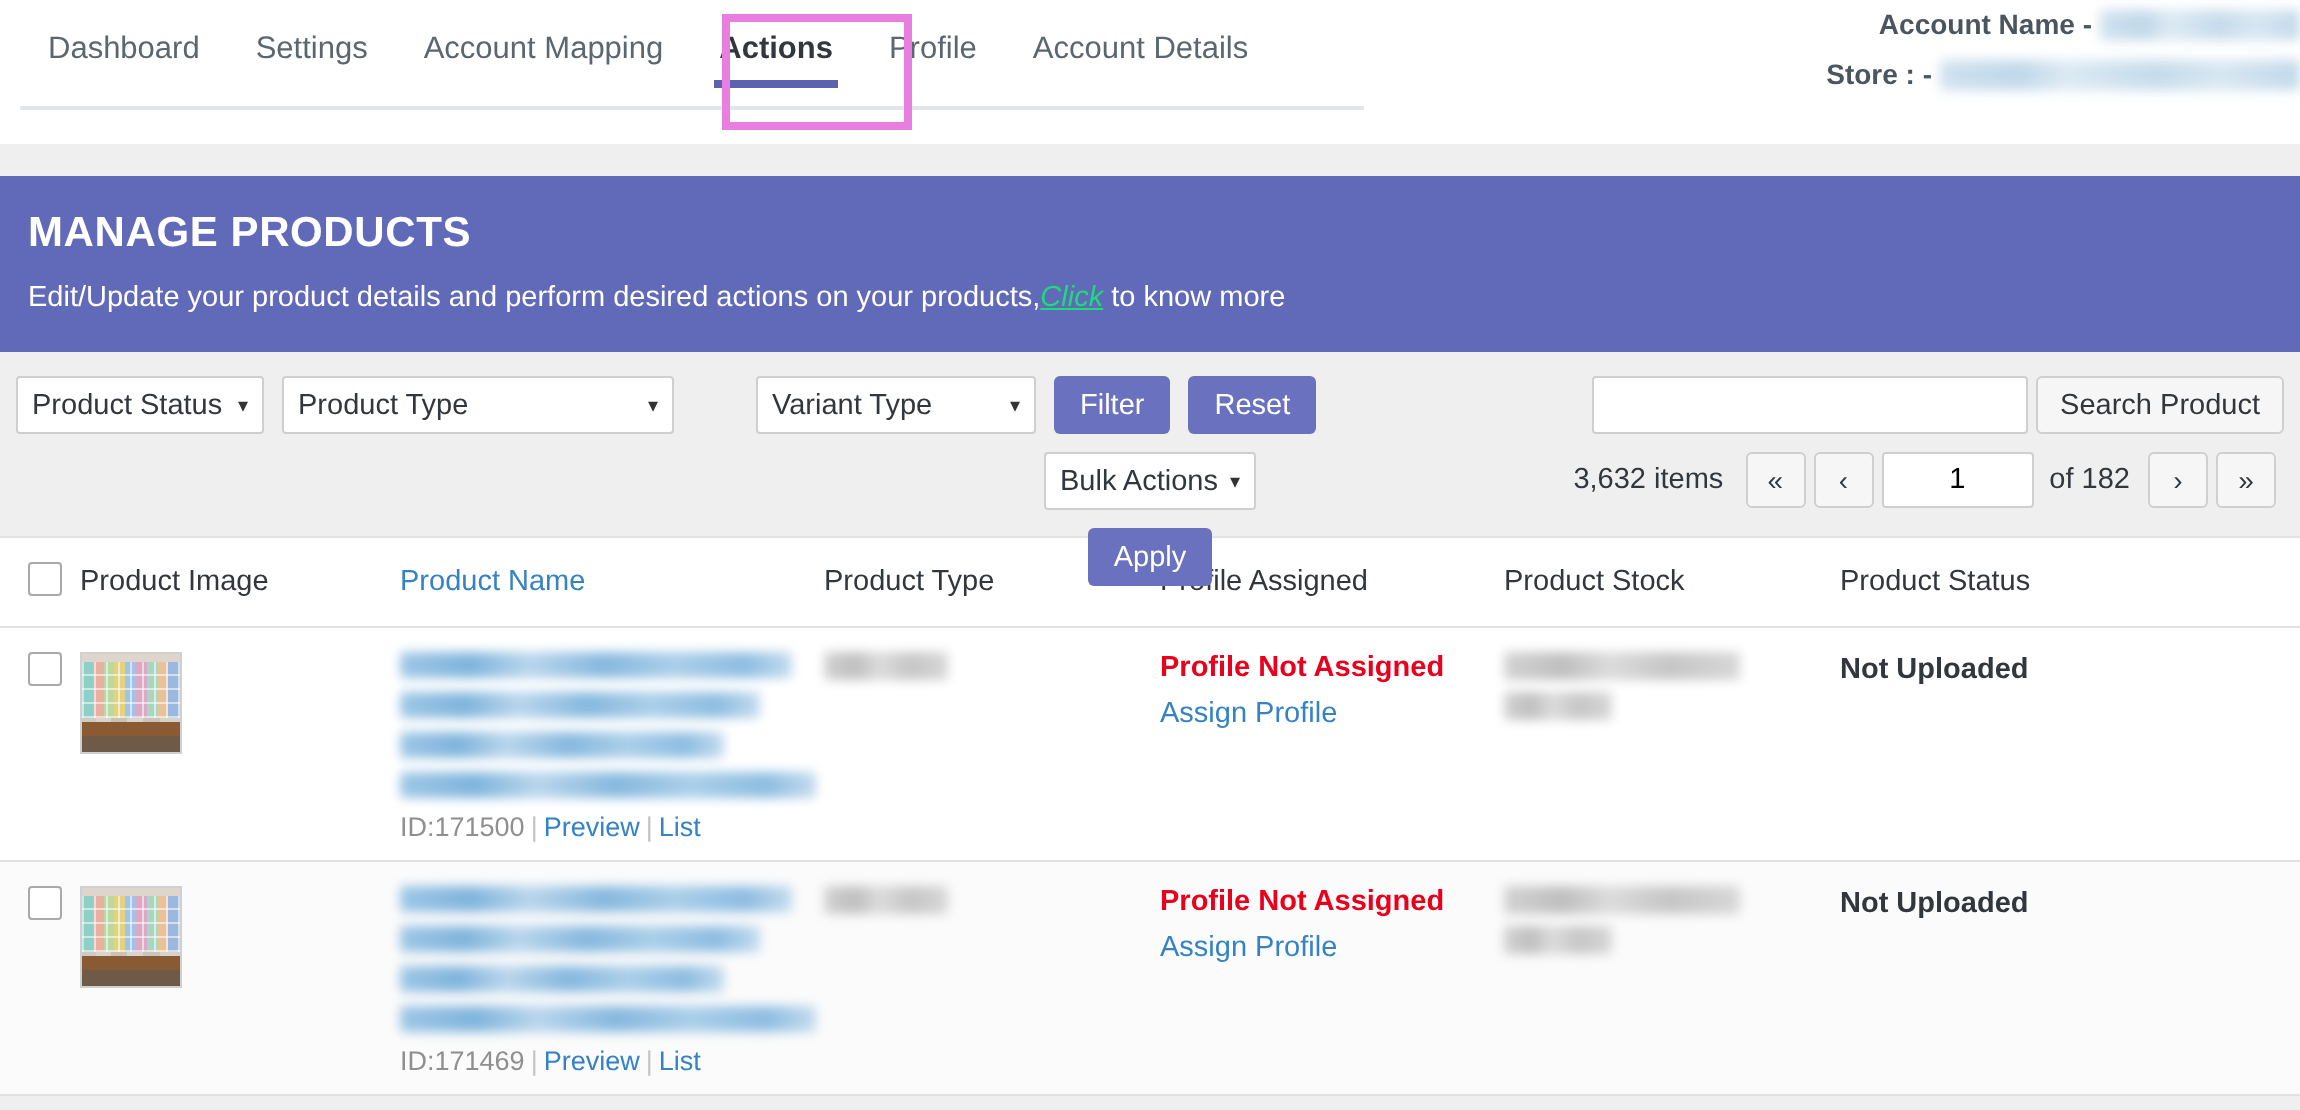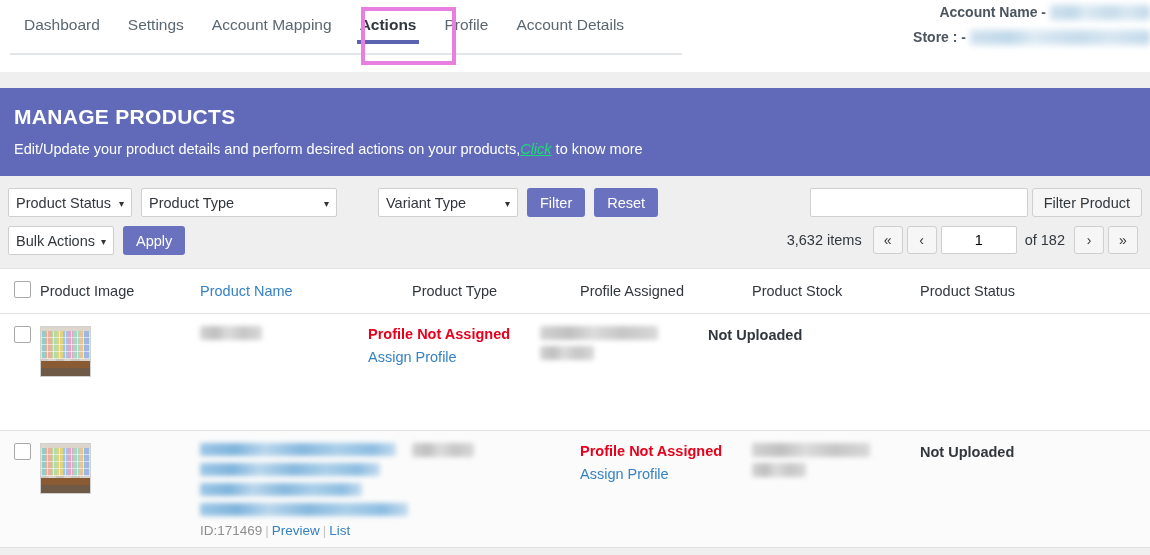--- a/index.html
+++ b/index.html
@@ -113,21 +113,21 @@
   }
 
   
   .toolbar {
     position: relative;
     height: 92px;
     background: #efeff0;
     padding: 12px 8px 0 8px;
   }
   .filter-row { display: flex; align-items: center; gap: 9px; }
-  .bulk-row { display: flex; align-items: center; gap: 9px; margin-top: 9px; }
+  .bulk-row { display: flex; align-items: center; gap: 9px; margin-top: 9px; flex-direction: column; }
 
   .sel {
     position: relative;
     height: 29px;
     background: #fff;
     border: 1px solid #cfcfcf;
     border-radius: 2px;
     font-size: 14.5px;
     color: #31373d;
     display: flex;
@@ -438,21 +438,21 @@
   <div class="bulk-row">
     <div class="sel w-bulk">
       <span>Bulk Actions</span>
       <span class="caret">▾</span>
     </div>
     <button class="btn-purple">Apply</button>
   </div>
 
   <div class="search-area">
     <input class="search-input" type="text" placeholder="" style="">
-    <button class="btn-grey">Filter Product</button>
+    <button class="btn-grey">Search Product</button>
   </div>
 
   <div class="pager">
     <span class="items">3,632 items</span>
     <button class="pg-btn">«</button>
     <button class="pg-btn">‹</button>
     <input class="pg-input" type="text" value="1" style="">
     <span class="pg-of">of 182</span>
     <button class="pg-btn">›</button>
     <button class="pg-btn">»</button>
@@ -479,20 +479,29 @@
     </div>
     <div class="cell c-img">
       <div class="thumb">
         <div class="wall"></div>
         <div class="tiles"></div>
         <div class="posts"></div>
         <div class="counter"></div>
         <div class="under"></div>
       </div>
     </div>
+    <div class="cell c-name">
+      <div class="blur-line w1"></div>
+      <div class="blur-line w2"></div>
+      <div class="blur-line w3"></div>
+      <div class="blur-line w4"></div>
+      <div class="idline">
+        <span>ID:171500</span><span class="sep">|</span><a href="#">Preview</a><span class="sep">|</span><a href="#">List</a>
+      </div>
+    </div>
     <div class="cell c-type">
       <div class="blur-grey t1"></div>
     </div>
     <div class="cell c-prof">
       <div class="prof-red">Profile Not Assigned</div>
       <a href="#" class="prof-link">Assign Profile</a>
     </div>
     <div class="cell c-stock">
       <div class="blur-grey s1"></div>
       <div class="blur-grey s2"></div>

